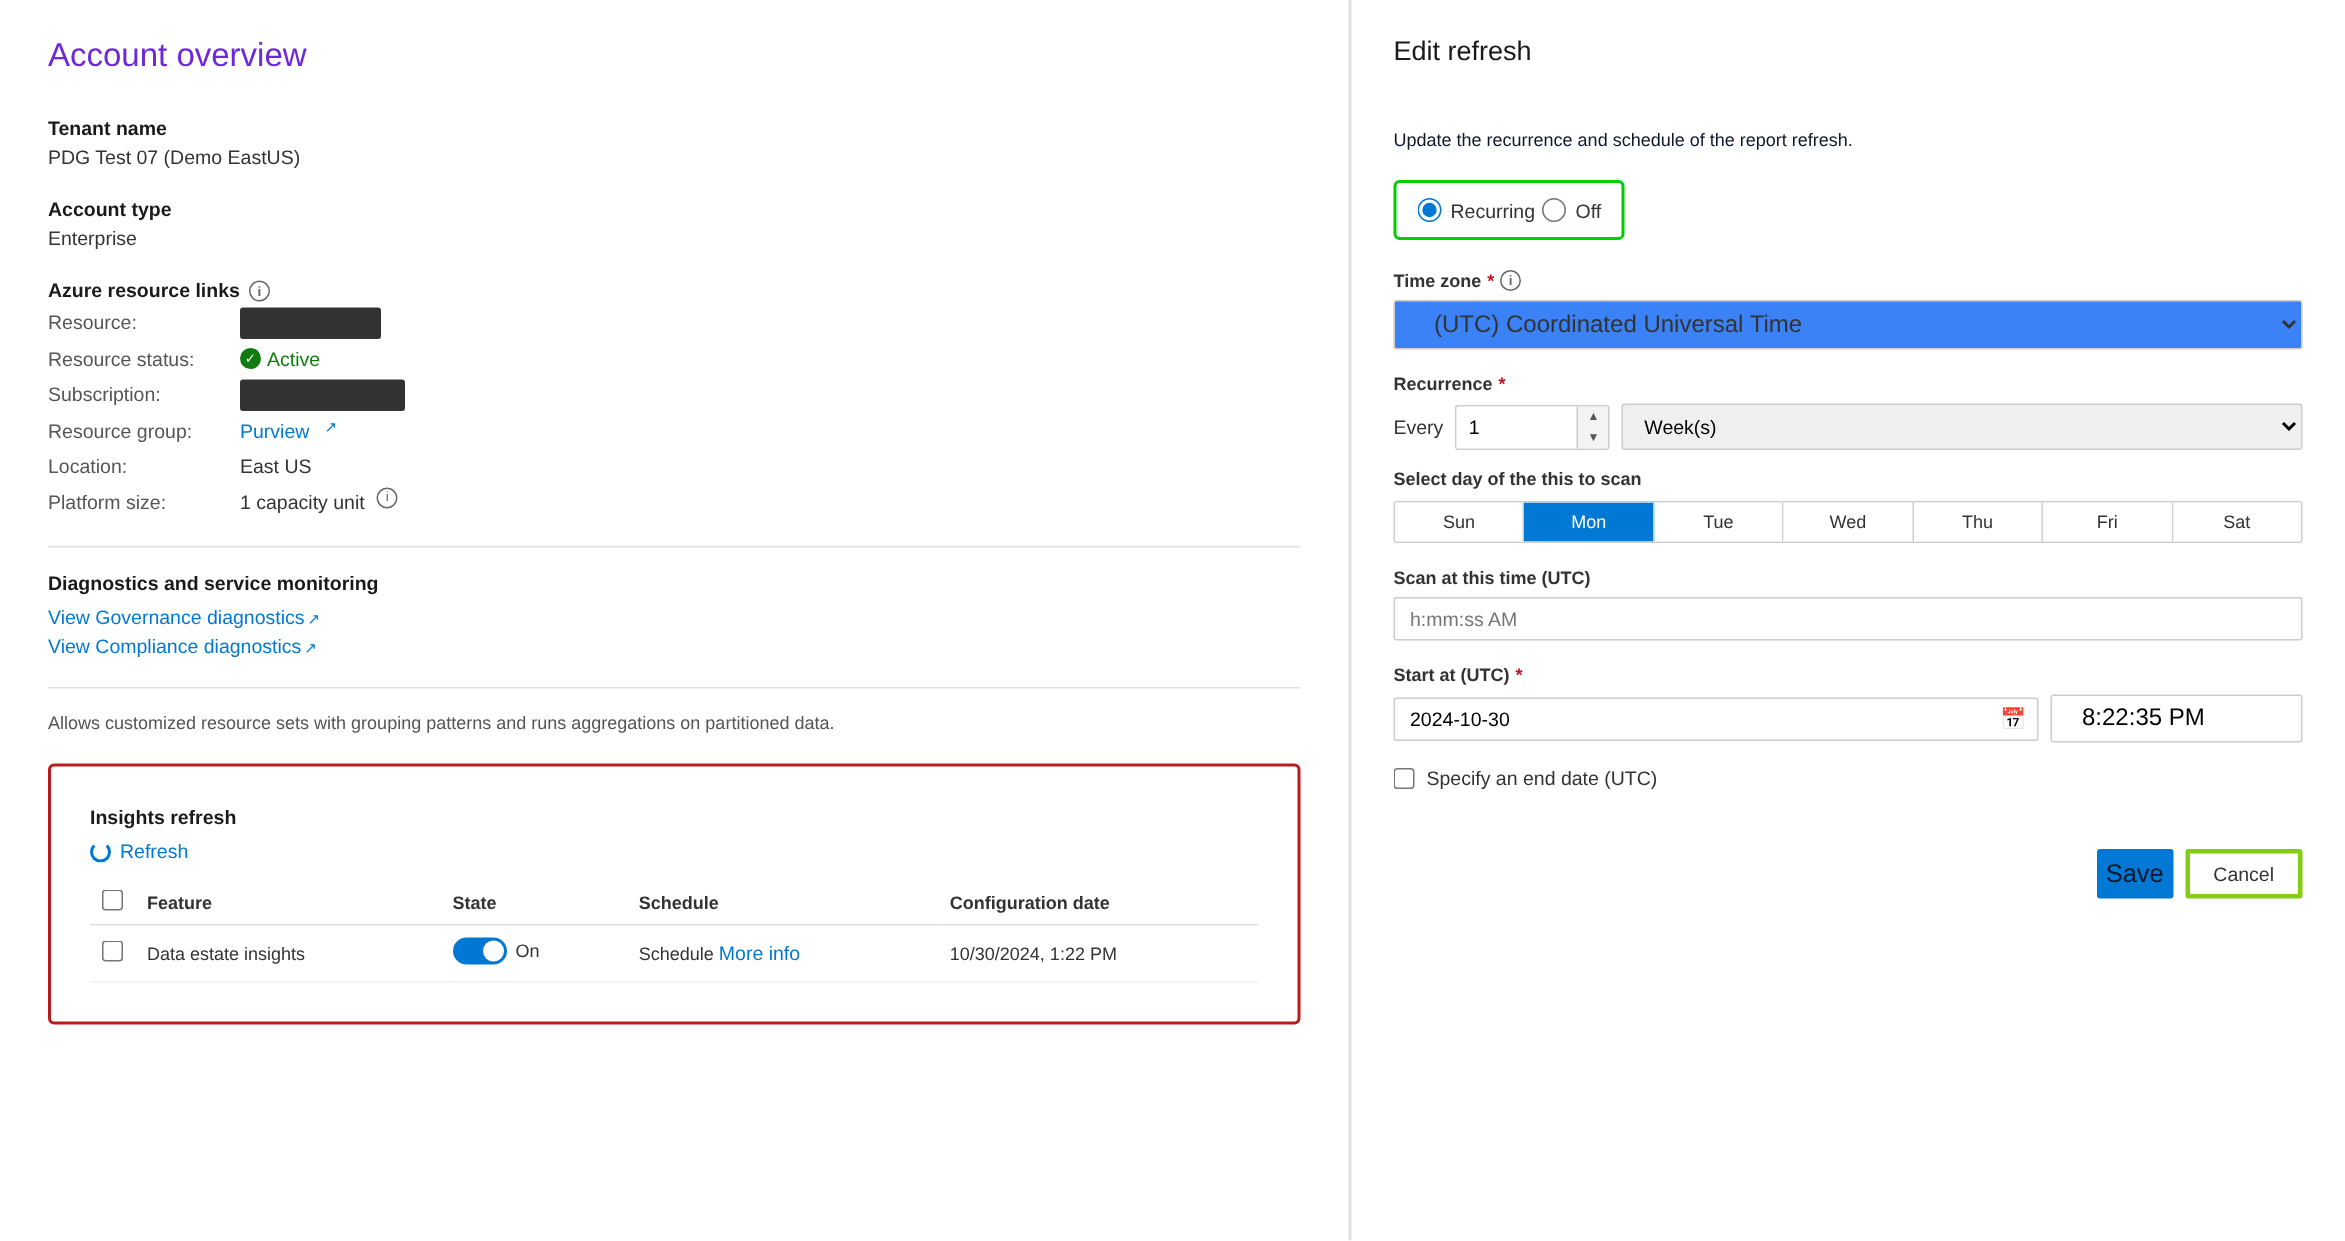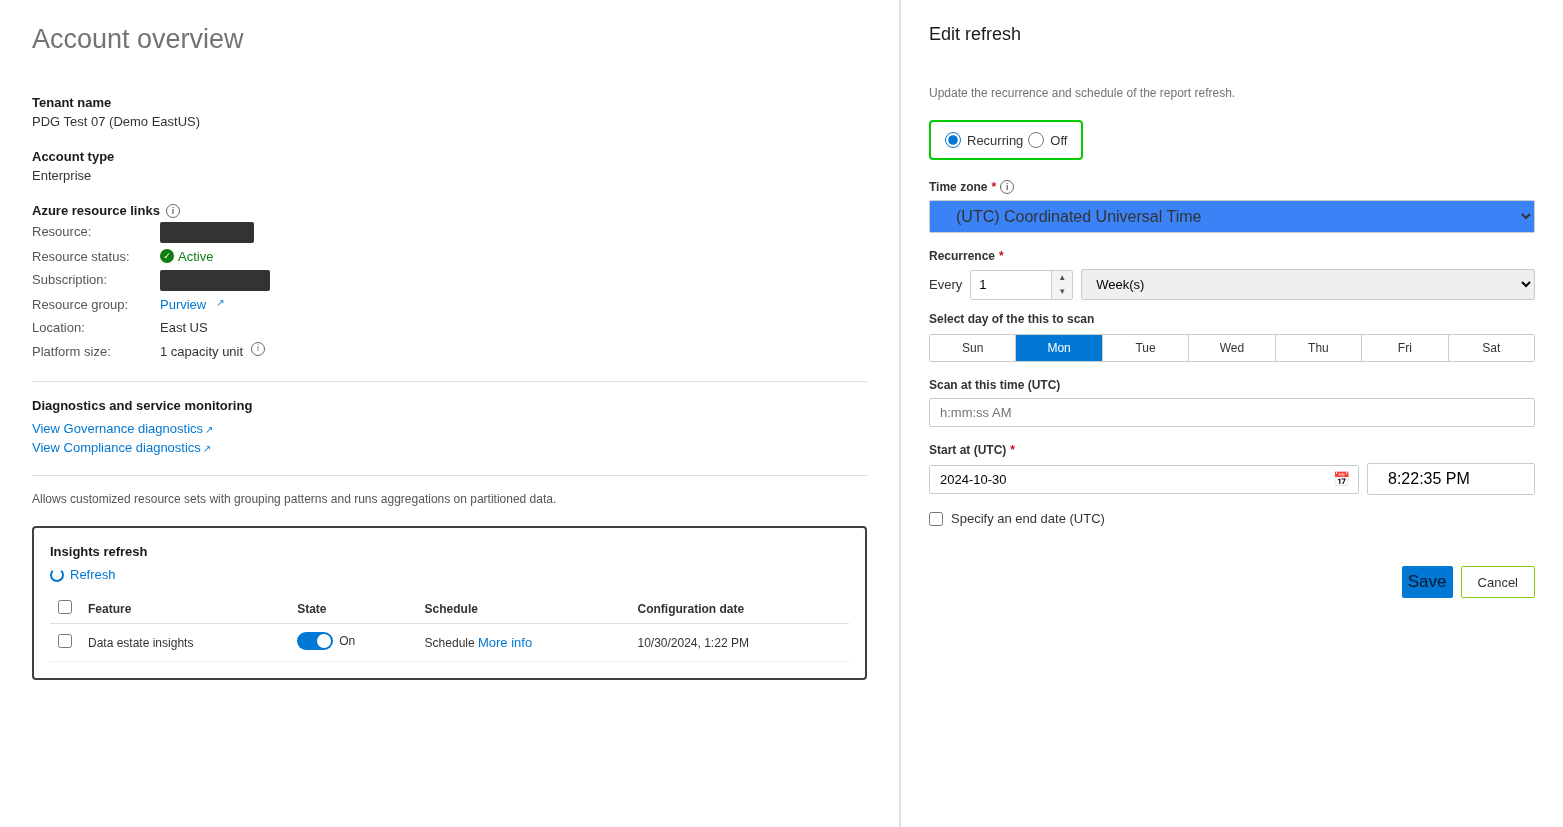--- a/index.html
+++ b/index.html
@@ -8,24 +8,24 @@
     
     .left-panel {
       width: 900px;
       padding: 24px 32px;
       overflow-y: auto;
       border-right: 1px solid #e0e0e0;
       flex-shrink: 0;
     }
 
     .page-title {
-      font-size: 27px;
+      font-size: 22px;
       font-weight: 300;
-      color: #737373;
-      margin-bottom: 40px;
+      color: #6d28d9;
+      margin-bottom: 28px;
     }
 
     .section { margin-bottom: 20px; }
     .section-label {
       font-weight: 600;
       font-size: 13px;
       color: #1a1a1a;
       margin-bottom: 4px;
     }
     .section-value {
@@ -96,23 +96,23 @@
     }
 
     .description-text {
       font-size: 12px;
       color: #555;
       margin-bottom: 4px;
     }
 
     .insights-section {
       margin-top: 16px;
-      border: 2px solid #404040;
+      border: 2px solid #b91c1c;
       border-radius: 4px;
-      padding: 16px;
+      padding: 26px;
     }
 
     .refresh-btn {
       display: inline-flex;
       align-items: center;
       gap: 6px;
       color: #0078d4;
       background: none;
       border: none;
       cursor: pointer;
@@ -186,21 +186,21 @@
     }
 
     .panel-title {
       font-size: 18px;
       font-weight: 400;
       margin-bottom: 8px;
       color: #1a1a1a;
     }
     .panel-subtitle {
       font-size: 12px;
-      color: #737373;
+      color: #0f172a;
       margin-bottom: 20px;
       margin-top: 41px;
     }
 
     .radio-group {
       display: flex;
       align-items: center;
       gap: 5px;
       margin-bottom: 20px;
       border: 2px solid #00cc00;
@@ -400,21 +400,21 @@
       color: #0f172a;
       border: none;
       border-radius: 2px;
       font-size: 17px;
       cursor: pointer;
     }
     .btn-cancel {
       padding: 6px 16px;
       background: white;
       color: #333;
-      border: 1px solid #84cc16;
+      border: 3px solid #84cc16;
       border-radius: 2px;
       font-size: 13px;
       cursor: pointer;
     }
 
     .divider {
       border: none;
       border-top: 1px solid #e0e0e0;
       margin: 16px 0;
     }

